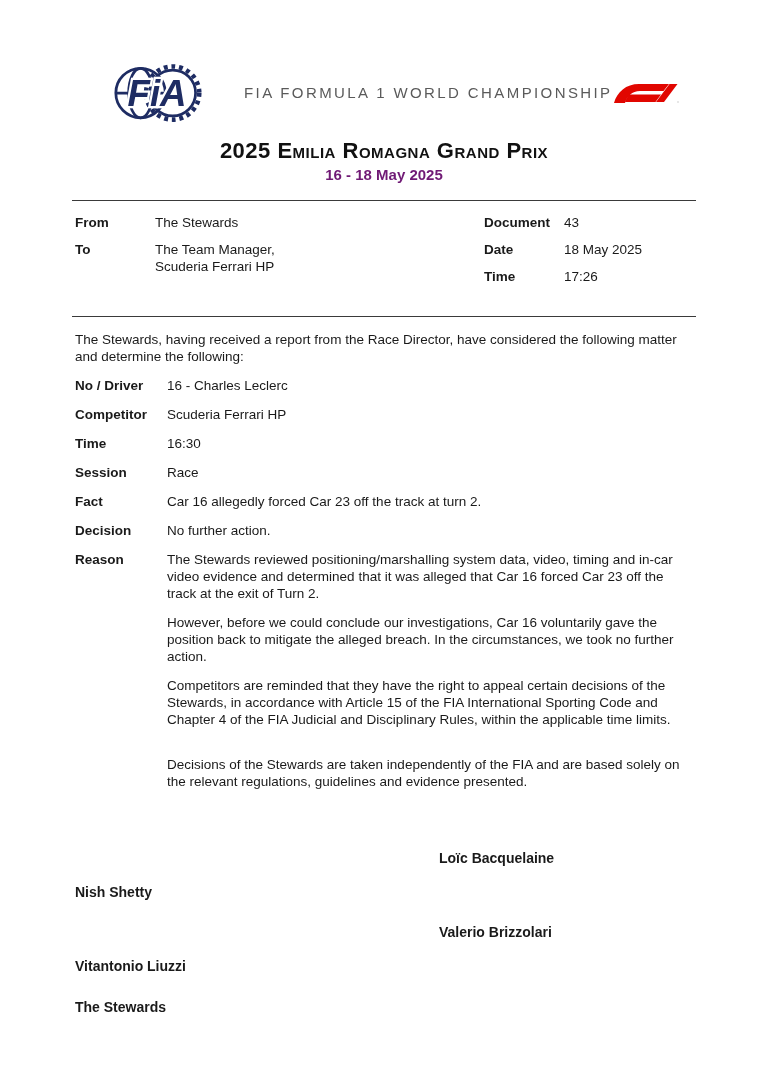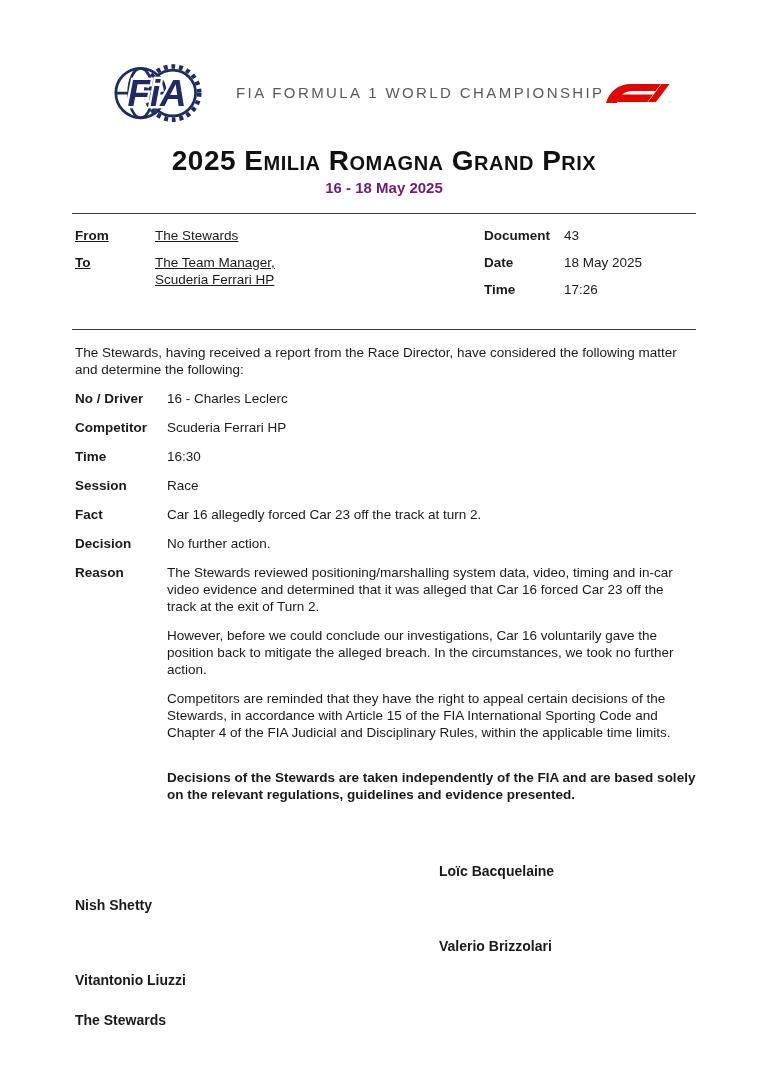--- a/index.html
+++ b/index.html
@@ -6,41 +6,41 @@
   body{
     width:768px;height:1086px;
     font-family:"Liberation Sans", sans-serif;
     color:#1a1a1a;font-size:13.5px;line-height:1.26;
     overflow:hidden;
   }
   .page{padding:0 72px;box-sizing:border-box;}
   
   .header{display:flex;align-items:center;margin-top:58px;height:70px;}
   .fia-logo{width:92px;height:66px;margin-left:40px;flex:none;}
-  .champ{margin-left:32px;font-size:15px;letter-spacing:2.4px;color:#5a5a5a;white-space:nowrap;}
+  .champ{margin-left:40px;font-size:15px;letter-spacing:2.4px;color:#5a5a5a;white-space:nowrap;}
   .f1-logo{margin-left:auto;margin-right:44px;width:66px;height:26px;flex:none;}
   
-  .event-title{text-align:center;font-weight:bold;font-size:28px;font-variant:small-caps;letter-spacing:0.5px;margin-top:15px;color:#111;}
+  .event-title{text-align:center;font-weight:bold;font-size:22px;font-variant:small-caps;letter-spacing:0.5px;margin-top:9px;color:#111;}
   .event-dates{text-align:center;font-weight:bold;font-size:15px;margin-top:1px;color:#701a75;}
   .rule{border:none;border-top:1.6px solid #3a3a3a;margin:15px 0 0 0;}
   
   .meta{display:flex;justify-content:space-between;padding:13px 0 6px 3px;}
-  .meta-left{width:350px;text-decoration:underline;}
+  .meta-left{width:350px;}
   .meta-right{width:212px;}
   .meta-row{display:flex;margin-bottom:10px;}
   .meta-label{font-weight:bold;flex:none;}
   .meta-left .meta-label{width:80px;}
   .meta-right .meta-label{width:80px;}
   
   .intro{margin:14px 0 0 3px;}
   .field-row{display:flex;margin-top:12px;padding-left:3px;}
   .field-label{width:92px;flex:none;font-weight:bold;}
   .field-value{flex:1;}
   .field-value p{margin:0 0 12px 0;}
-  .field-value p.spaced{margin-top:28px;font-weight:bold;}
+  .field-value p.spaced{margin-top:28px;}
   
   .sigs{margin-top:48px;padding-left:3px;}
   .sig-row{display:flex;margin-bottom:23px;}
   .sig-name{font-weight:bold;font-size:14px;}
   .sig-col-left{width:364px;flex:none;margin-top:34px;}
   .sig-closing{margin-top:15px;font-weight:bold;font-size:14px;}
 </style>
 </head>
 <body>
 

